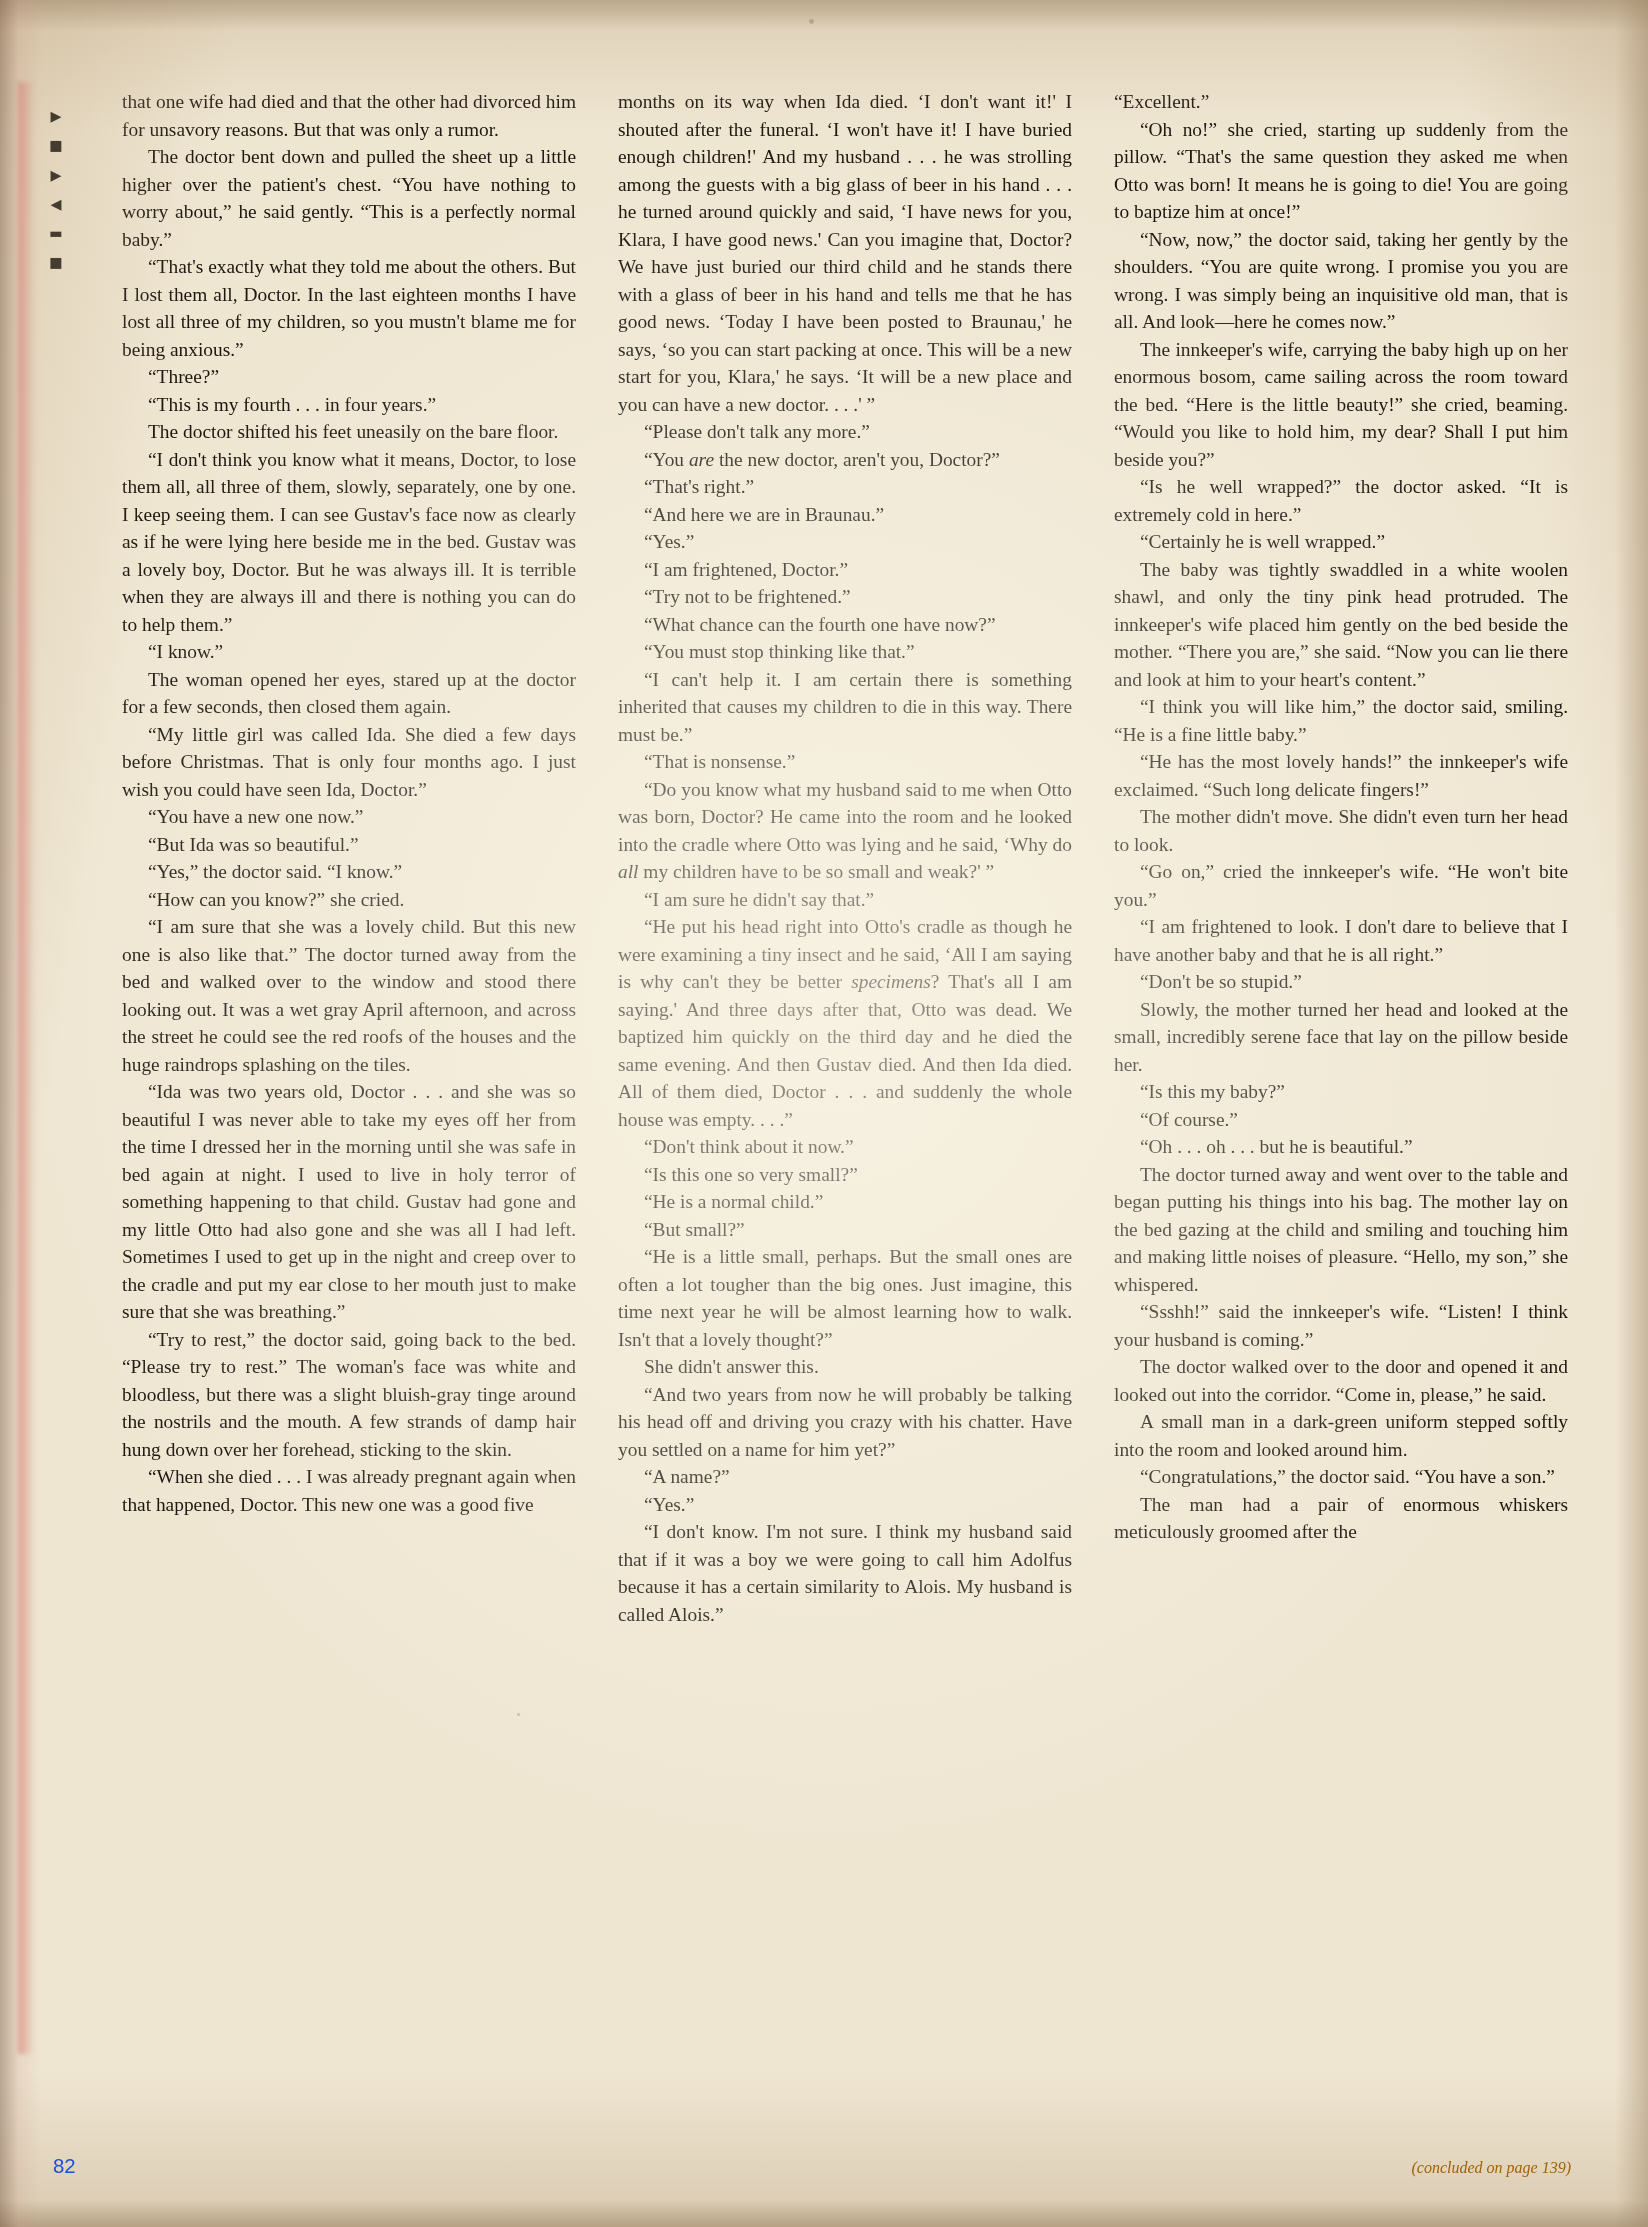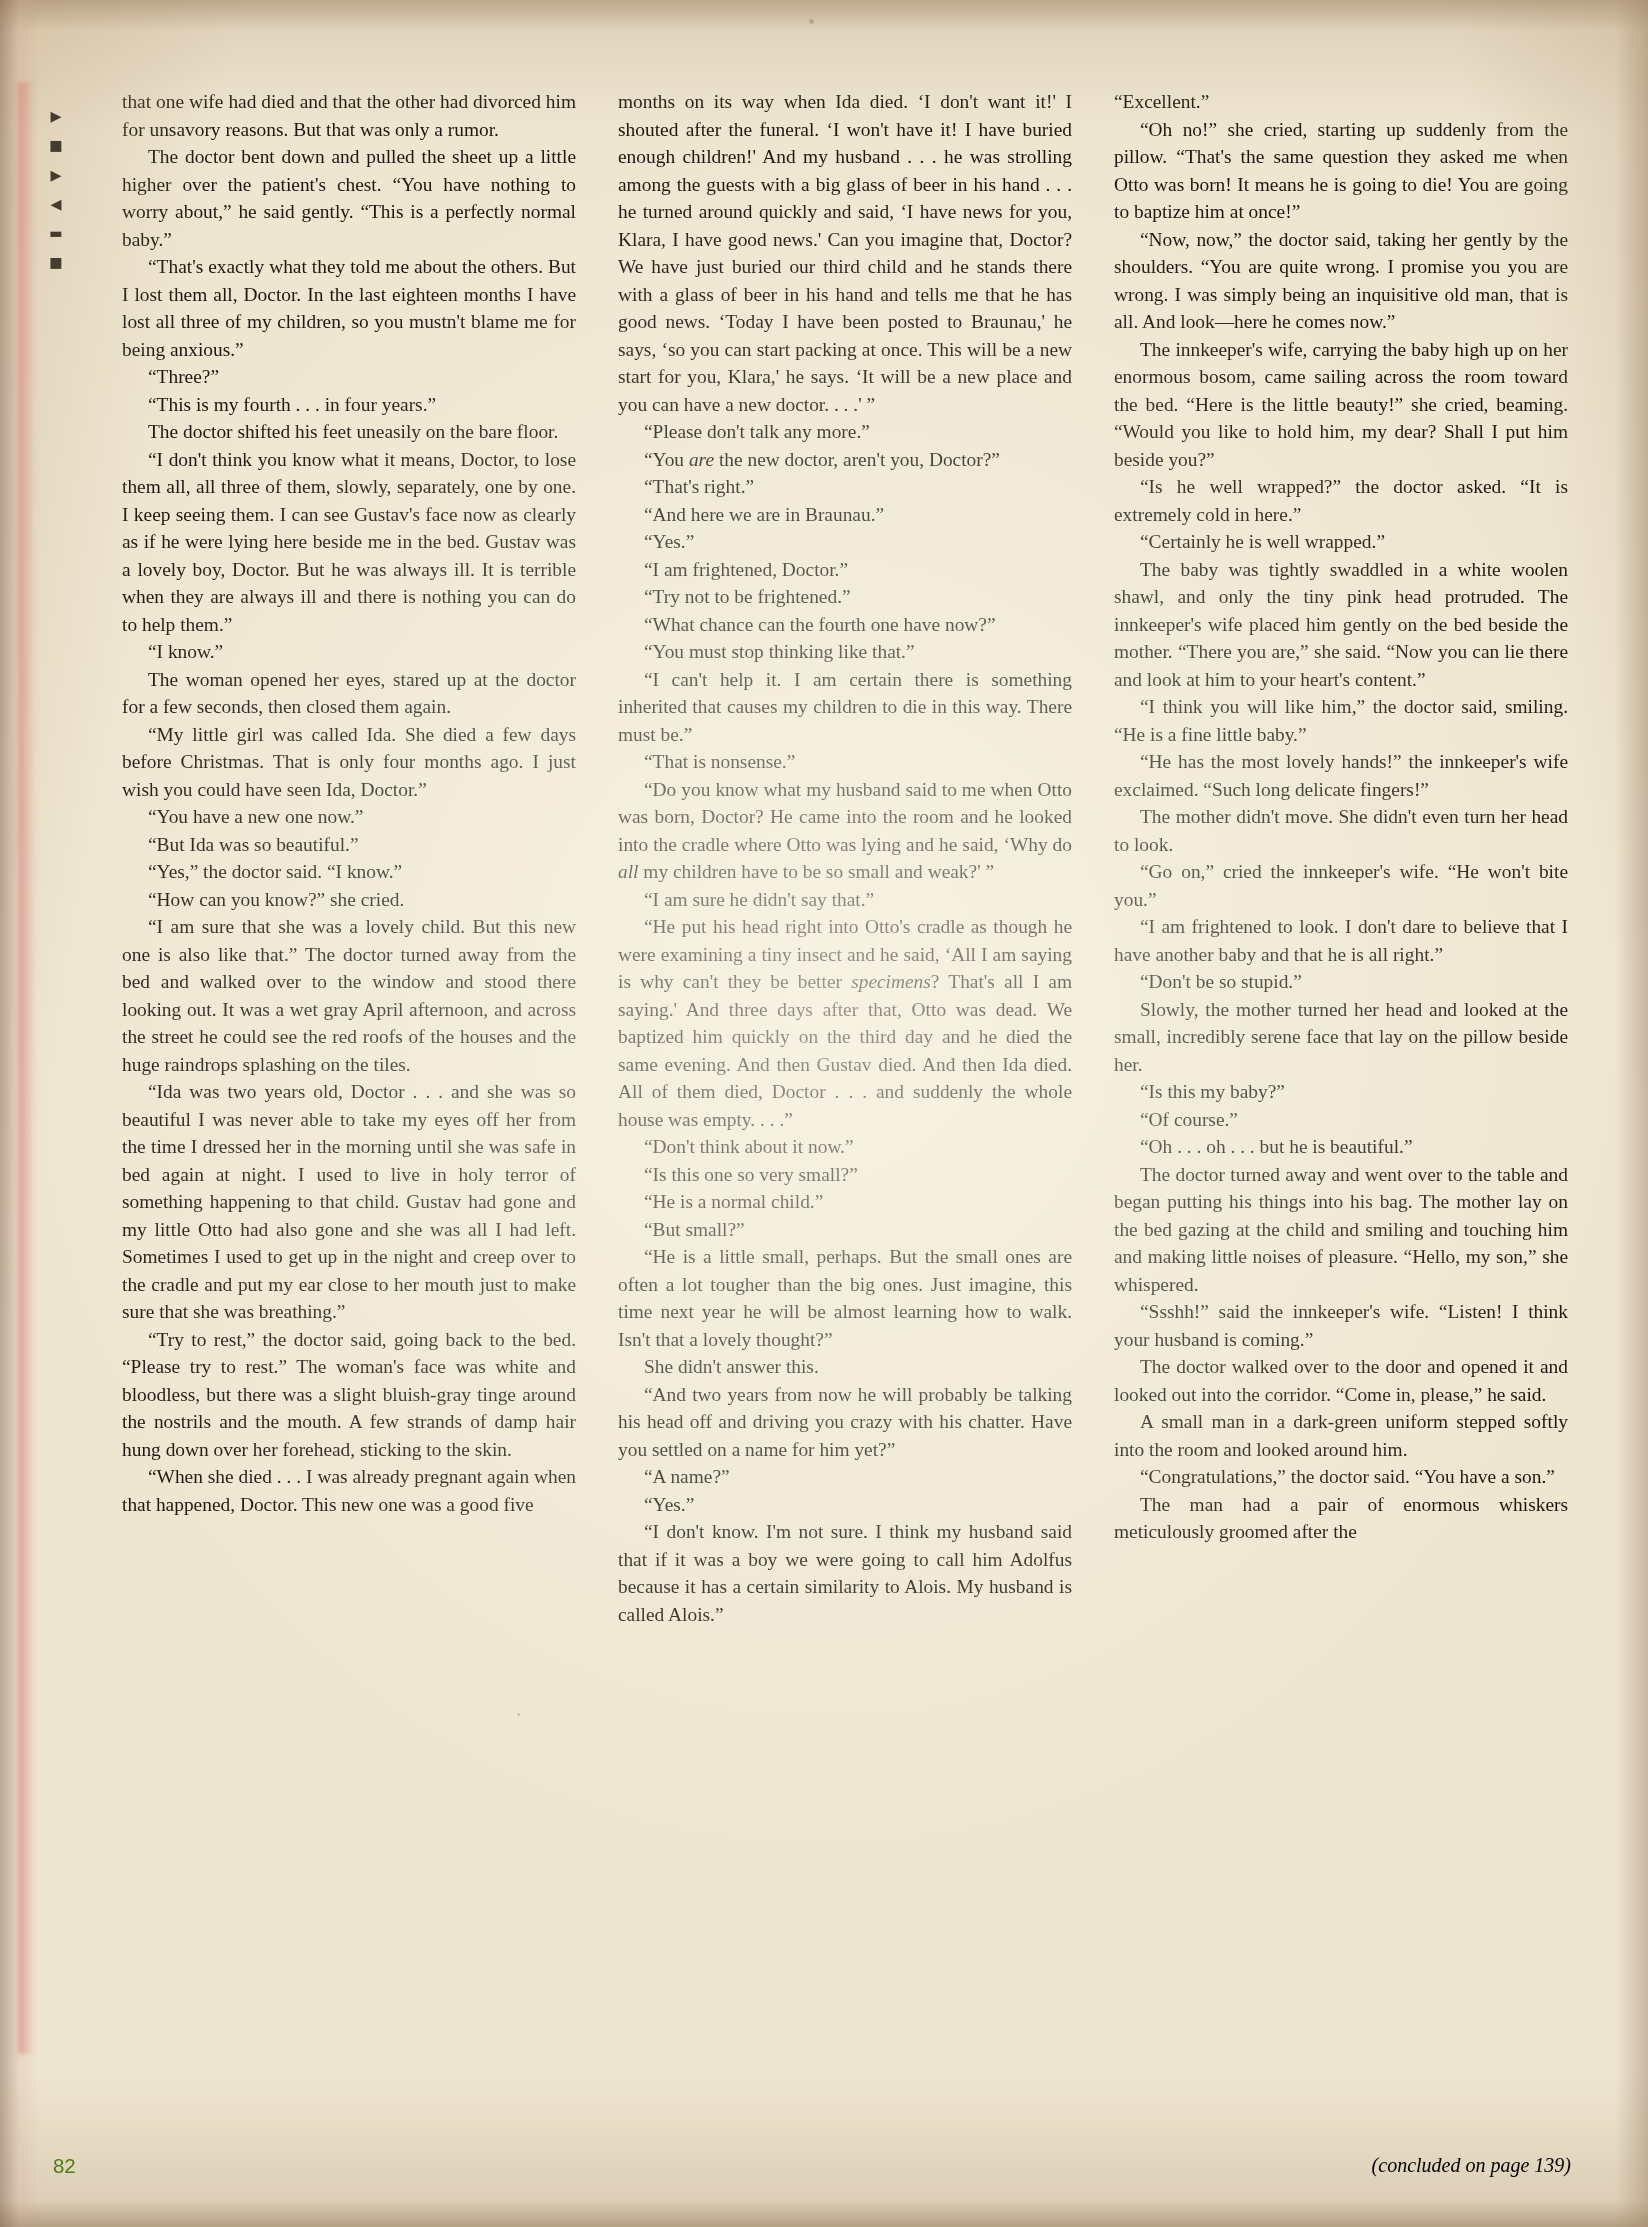--- a/index.html
+++ b/index.html
@@ -119,31 +119,31 @@
   .col p.noindent {
     text-indent: 0;
   }
   em { font-style: italic; }
 
   .folio {
     position: absolute;
     left: 53px;
     bottom: 49px;
     font-size: 20.4px;
-    color: #4d7c0f;
+    color: #1d4ed8;
     z-index: 5;
     font-family: "Liberation Sans", sans-serif;
   }
   .continued {
     position: absolute;
     right: 78px;
     bottom: 50px;
-    font-size: 20px;
+    font-size: 16px;
     font-style: italic;
-    color: #000000;
+    color: #a16207;
     z-index: 5;
   }
   .speck {
     position: absolute;
     background: rgba(90,70,50,0.25);
     border-radius: 50%;
     z-index: 5;
     pointer-events: none;
   }
 </style>

